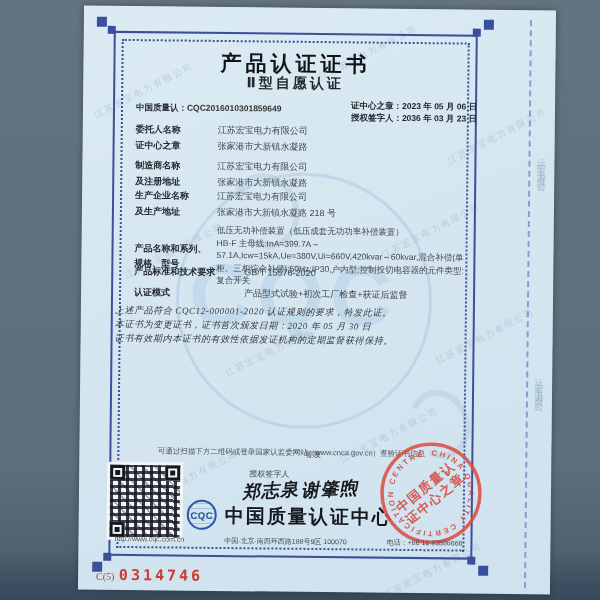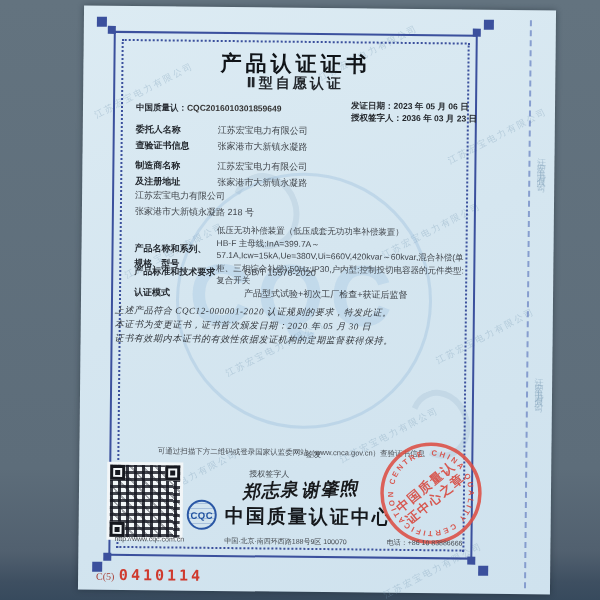--- a/index.html
+++ b/index.html
@@ -121,40 +121,42 @@
     <div class="corner" style="left:389px;top:547px;width:8px;height:8px"></div>
 
     <div class="title">产品认证证书</div>
     <div class="subtitle">Ⅱ型自愿认证</div>
 
     <div class="certno">
       <span>中国质量认：</span><span class="num">CQC2016010301859649</span>
     </div>
     <div class="dates">
       <div>
-        <span>发证日期：</span><span>2023 年 05 月 06 日</span>
+        <span>证中心之章：</span><span>2023 年 05 月 06 日</span>
       </div>
       <div>
         <span>授权签字人：</span><span>2036 年 03 月 23 日</span>
       </div>
     </div>
 
     <div class="row r1">
       <div class="f-label">委托人名称
-查验证书信息</div>
+证中心之章</div>
       <div class="f-value">江苏宏宝电力有限公司
 张家港市大新镇永凝路</div>
     </div>
     <div class="row r2">
       <div class="f-label">制造商名称
 及注册地址</div>
       <div class="f-value">江苏宏宝电力有限公司
 张家港市大新镇永凝路</div>
     </div>
     <div class="row r3">
+      <div class="f-label">生产企业名称
+及生产地址</div>
       <div class="f-value">江苏宏宝电力有限公司
 张家港市大新镇永凝路 218 号</div>
     </div>
     <div class="row r4">
       <div class="f-label">产品名称和系列、
 规格、型号</div>
       <div class="f-value">低压无功补偿装置（低压成套无功功率补偿装置）
 HB-F 主母线:InA=399.7A～57.1A,Icw=15kA,Ue=380V,Ui=660V,420kvar～60kvar,混合补偿(单柜、三相综合补偿);50Hz;IP30,户内型;控制投切电容器的元件类型:复合开关</div>
     </div>
     <div class="row r5">
@@ -206,17 +208,17 @@
     </svg>
 
     <div class="footer">
       <span>http://www.cqc.com.cn</span>
       <span>中国·北京·南四环西路188号9区  100070</span>
       <span>电话：+86 10 83886666</span>
     </div>
 
     <div class="serial">
       <span class="pfx">C(5)</span>
-      <span class="snum">0410114</span>
+      <span class="snum">0314746</span>
     </div>
 
   </div>
 </div>
 
 </body></html>

